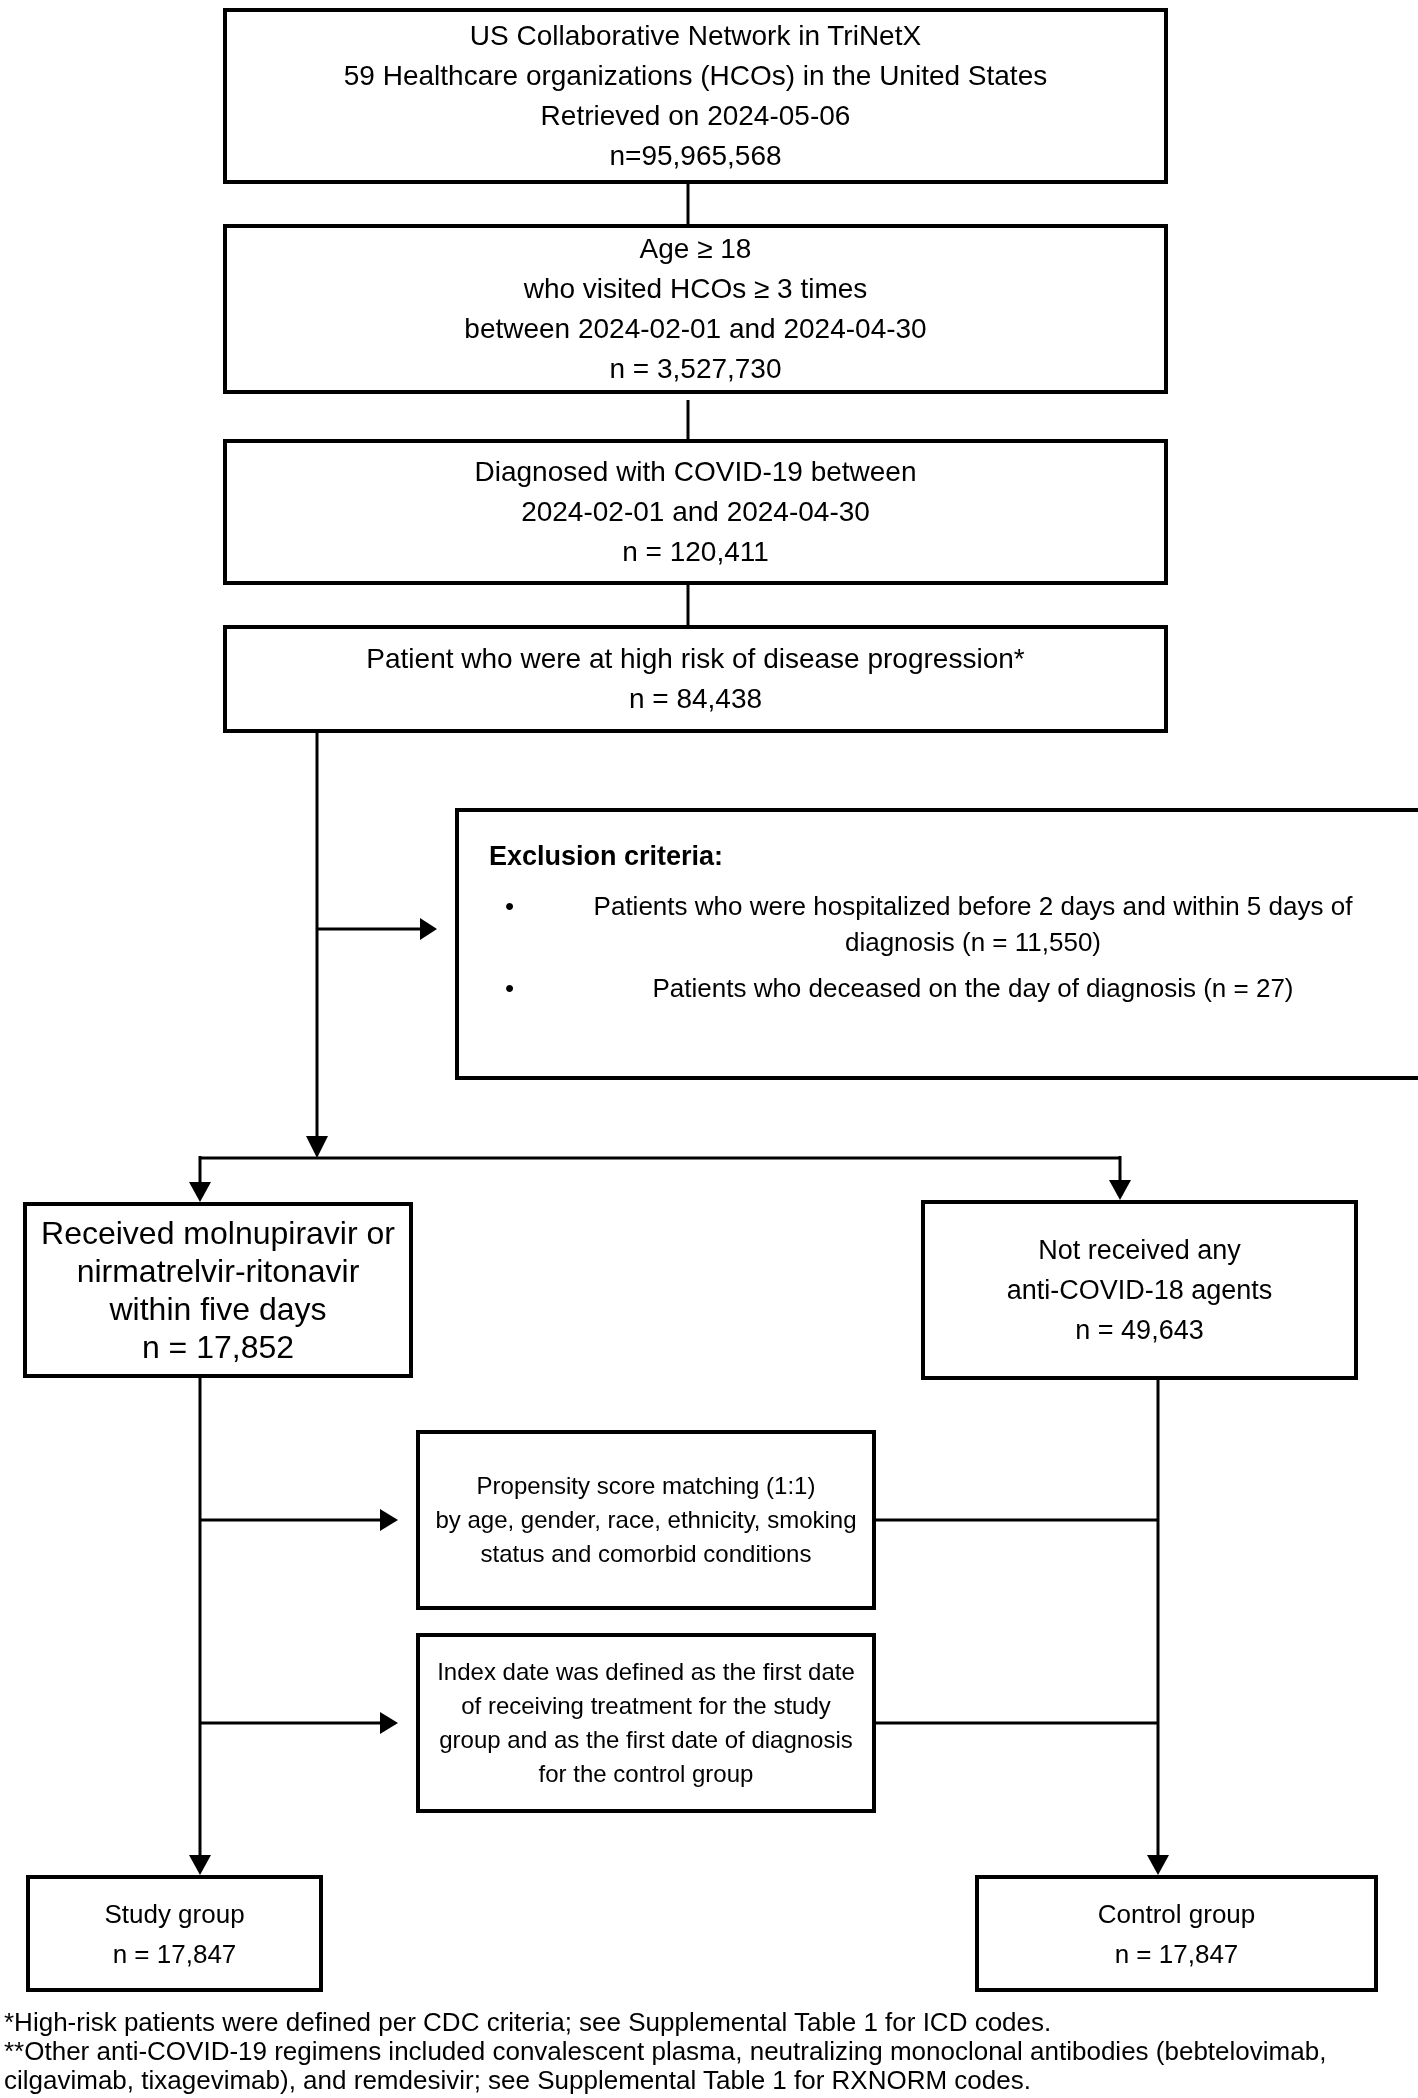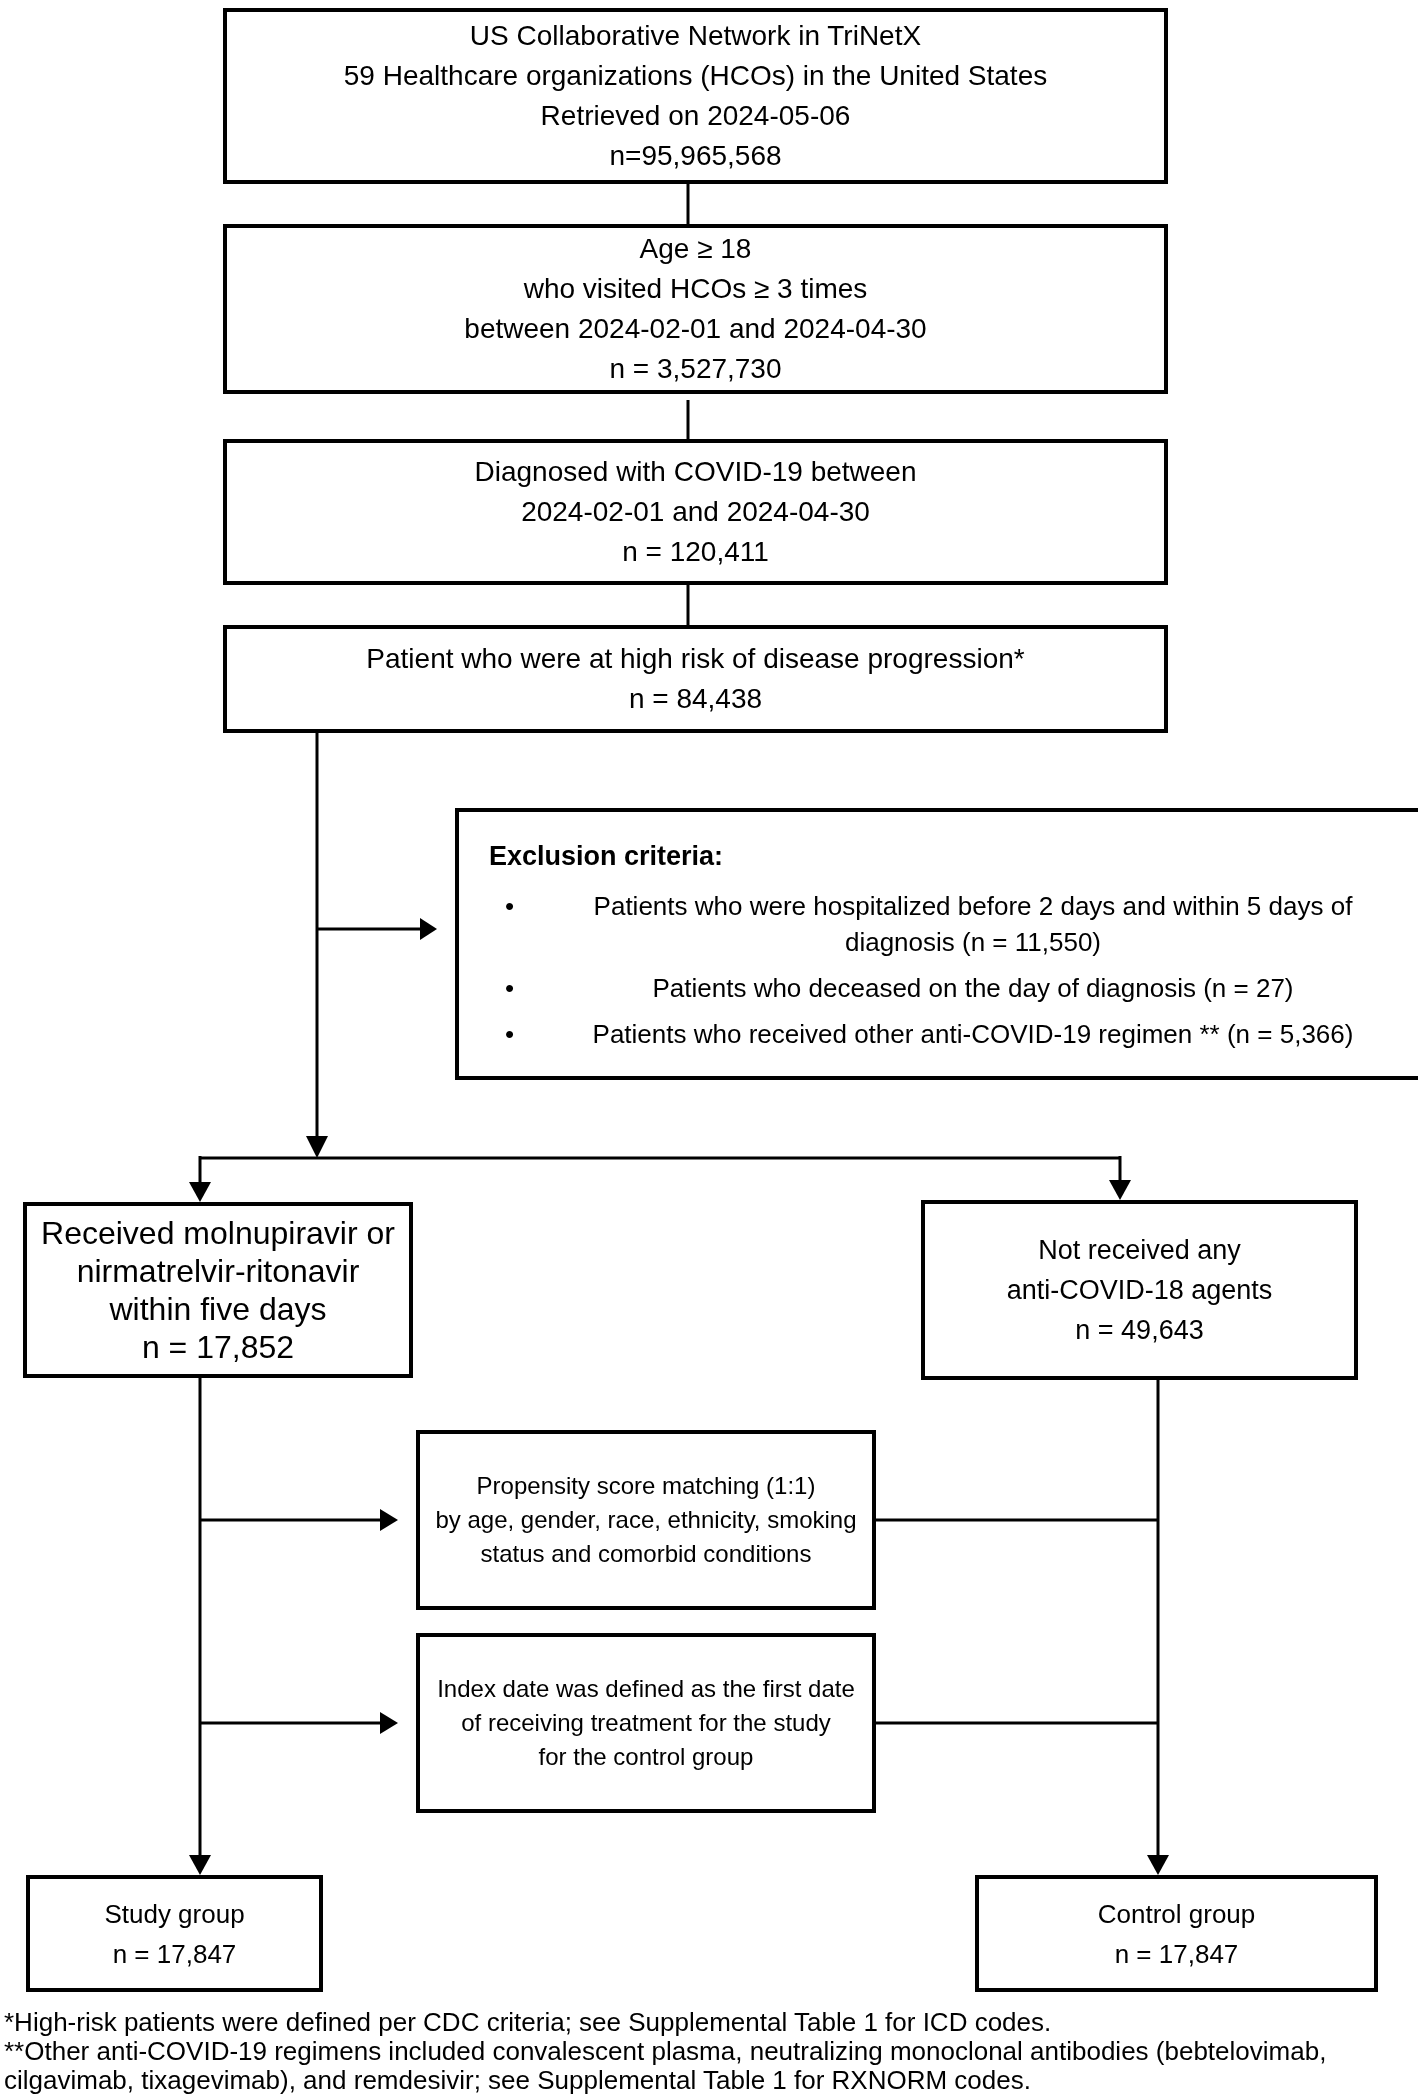--- a/index.html
+++ b/index.html
@@ -157,21 +157,20 @@
   <div class="box b-highrisk">
     <div>Patient who were at high risk of disease progression*</div>
     <div>n = 84,438</div>
   </div>
 
   <div class="box b-exclusion">
     <div class="exclusion-title">Exclusion criteria:</div>
     <ul class="exclusion-list">
       <li>Patients who were hospitalized before 2 days and within 5 days of diagnosis (n = 11,550)</li>
       <li>Patients who deceased on the day of diagnosis  (n = 27)</li>
-      <li>Patients who received other anti-COVID-19 regimen ** (n = 5,366)</li>
     </ul>
   </div>
 
   <div class="box b-treated">
     <div>Received molnupiravir or</div>
     <div>nirmatrelvir-ritonavir</div>
     <div>within five days</div>
     <div>n = 17,852</div>
   </div>
 
@@ -183,20 +182,21 @@
 
   <div class="box b-matching">
     <div>Propensity score matching (1:1)</div>
     <div>by age, gender, race, ethnicity, smoking</div>
     <div>status and comorbid conditions</div>
   </div>
 
   <div class="box b-index">
     <div>Index date was defined as the first date</div>
     <div>of receiving treatment for the study</div>
+    <div>group and as the first date of diagnosis</div>
     <div>for the control group</div>
   </div>
 
   <div class="box b-study">
     <div>Study group</div>
     <div>n = 17,847</div>
   </div>
 
   <div class="box b-control">
     <div>Control group</div>

